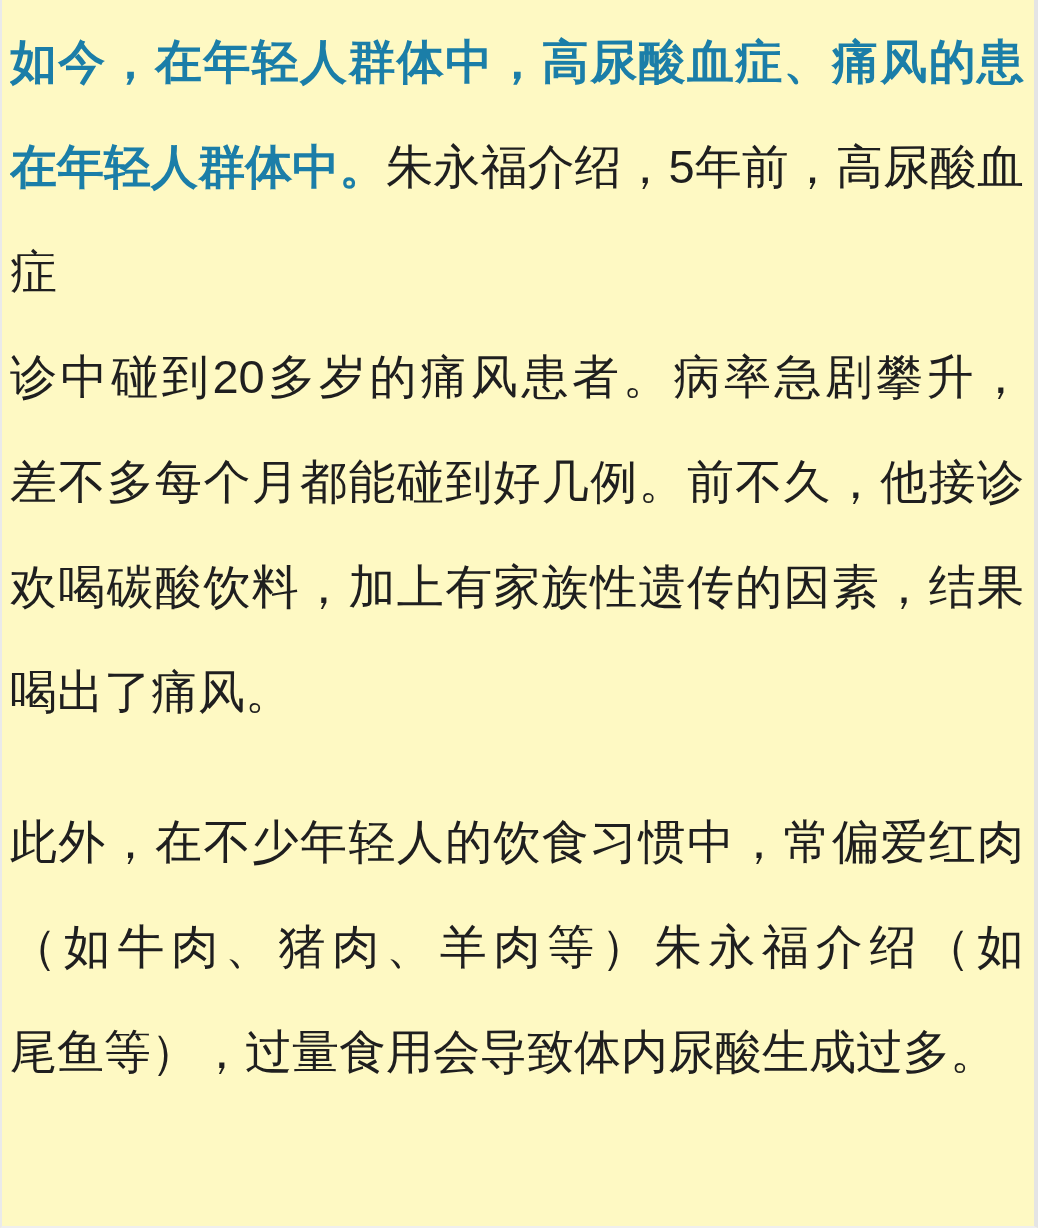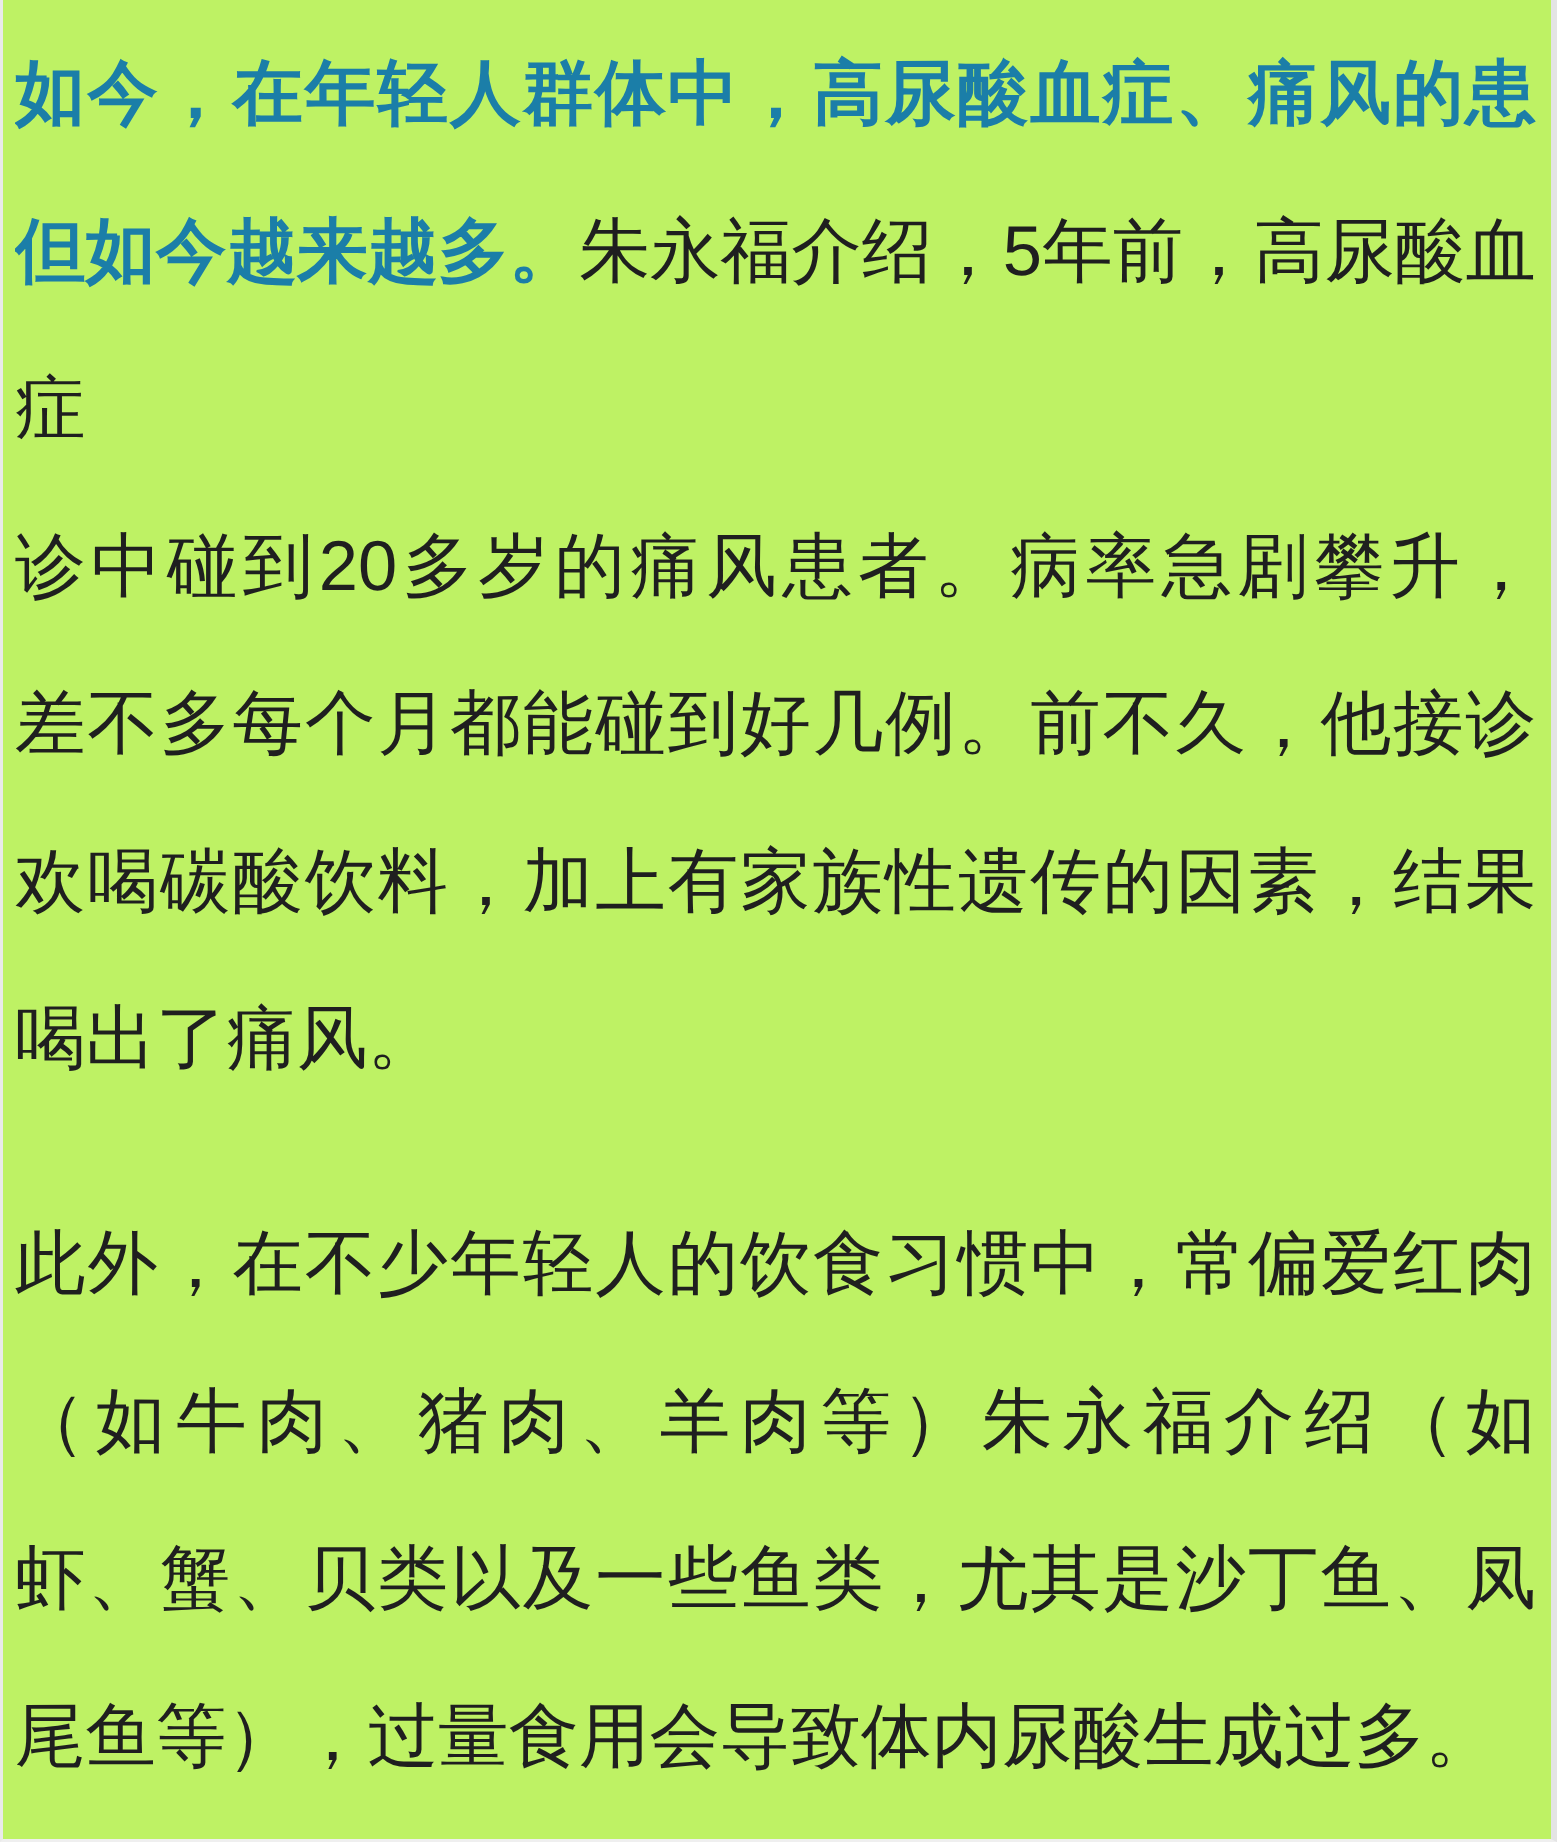--- a/index.html
+++ b/index.html
@@ -9,21 +9,21 @@
   body {
     width: 1038px;
     height: 1228px;
     background: #ffffff;
     overflow: hidden;
   }
   .page {
     box-sizing: border-box;
     width: 100%;
     height: 100%;
-    background: #bef264;
+    background: #fef9c3;
     border-left: 2px solid #eaeaea;
     border-right: 4px solid #e4e4e4;
     border-bottom: 2px solid #efefef;
     padding: 9px 10px 0 8px;
   }
   .article {
     width: 100%;
   }
   .line {
     font-family: "Liberation Sans", sans-serif;
@@ -48,33 +48,32 @@
   }
 </style>
 </head>
 <body>
 
 <div class="page">
   <div class="article">
 
     <div class="line"><span class="blue">如今，在年轻人群体中，高尿酸血症、痛风的患</span><span></span></div>
 
-    <div class="line"><span class="blue">但如今越来越多。</span><span>朱永福介绍，5年前，高尿酸血症</span></div>
+    <div class="line"><span class="blue">在年轻人群体中。</span><span>朱永福介绍，5年前，高尿酸血症</span></div>
 
     <div class="line"><span>诊中碰到20多岁的痛风患者。病率急剧攀升，</span></div>
 
     <div class="line"><span>差不多每个月都能碰到好几例。前不久，他接诊</span></div>
 
 
     <div class="line"><span>欢喝碳酸饮料，加上有家族性遗传的因素，结果</span></div>
 
     <div class="line para-end"><span>喝出了痛风。</span></div>
 
     <div class="line paragraph-break"><span>此外，在不少年轻人的饮食习惯中，常偏爱红肉</span></div>
 
     <div class="line"><span>（如牛肉、猪肉、羊肉等）朱永福介绍（如</span></div>
 
-    <div class="line"><span>虾、蟹、贝类以及一些鱼类，尤其是沙丁鱼、凤</span></div>
 
     <div class="line para-end"><span>尾鱼等），过量食用会导致体内尿酸生成过多。</span></div>
 
   </div>
 </div>
 
 </body></html>

